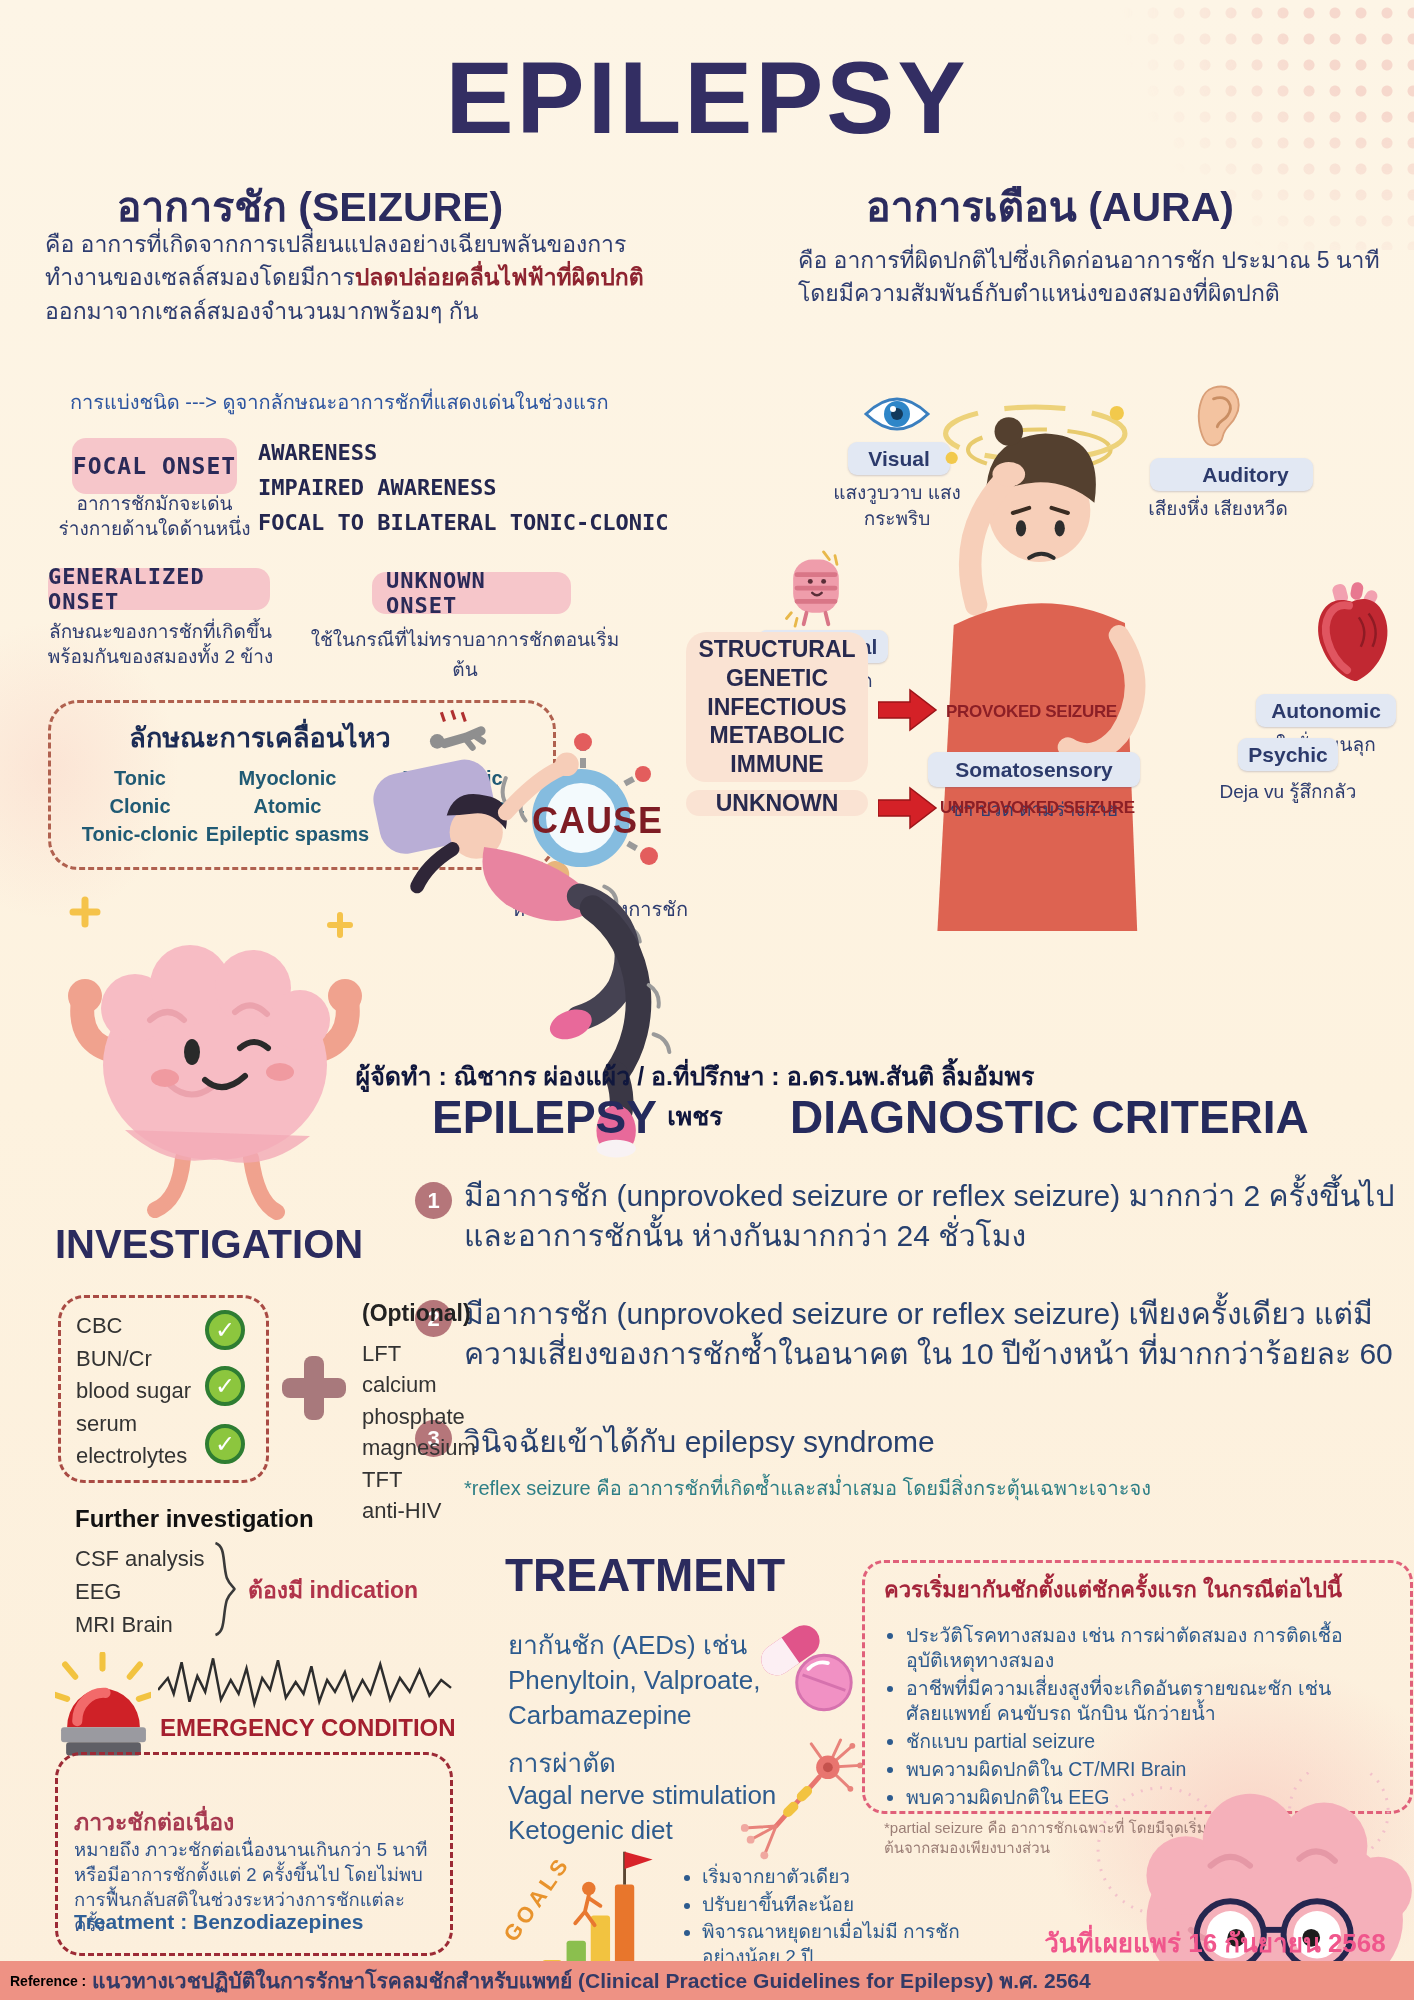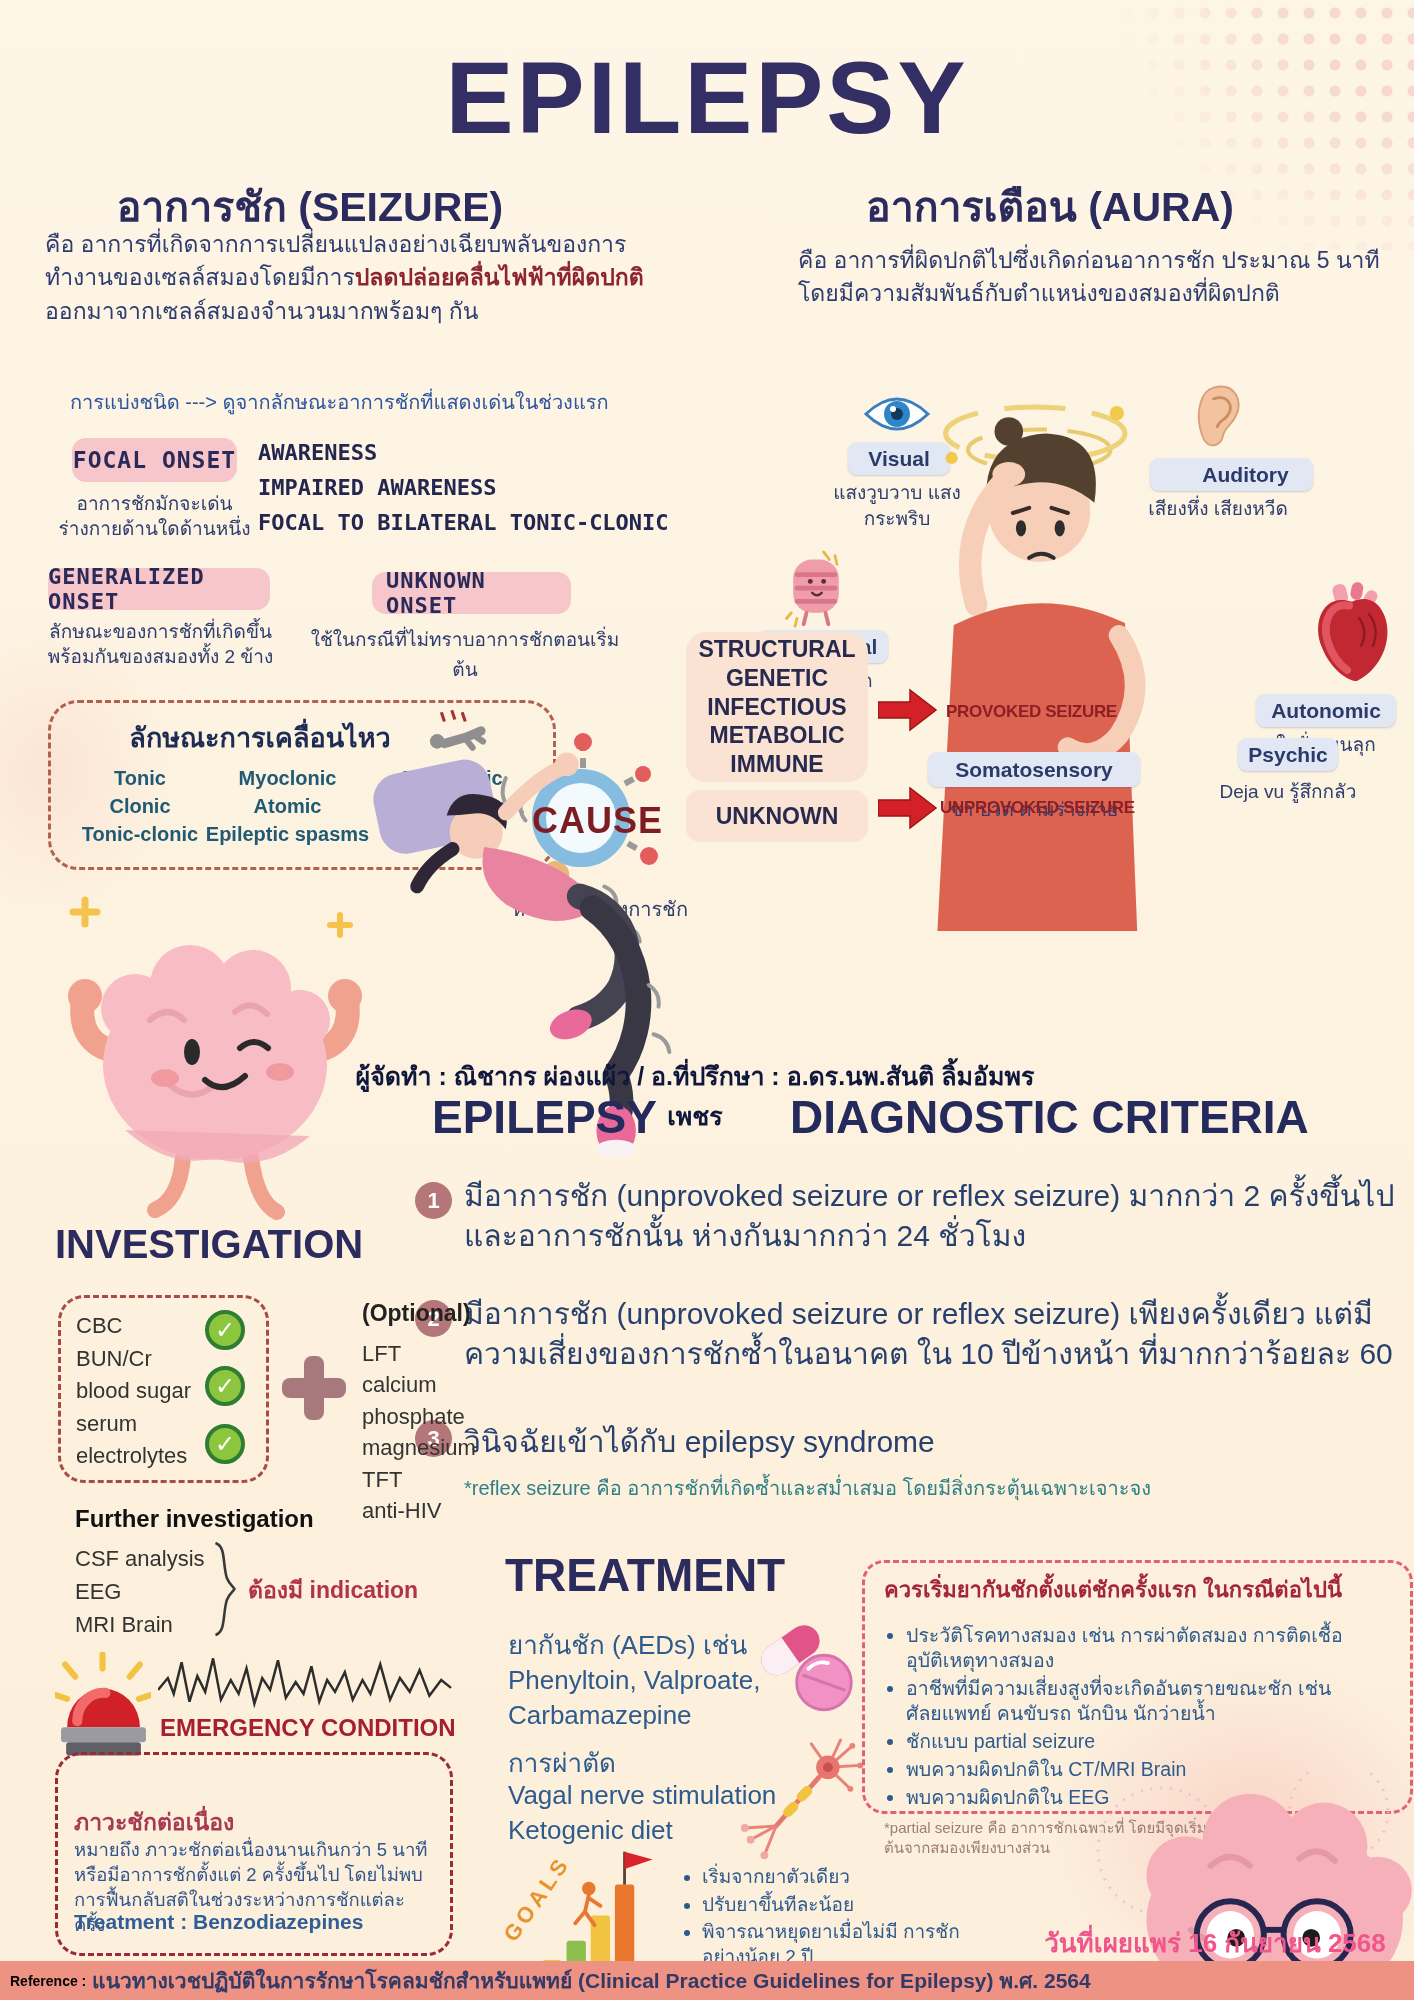--- a/index.html
+++ b/index.html
@@ -44,21 +44,21 @@
   <div class="abs blob" style="left:-80px;top:620px;width:260px;height:300px;opacity:.5;"></div>
 
   <div class="abs c" style="left:0;right:0;top:40px;font-size:102px;font-weight:900;color:#332e63;letter-spacing:3px;">EPILEPSY</div>
 
   <div class="abs c navy" style="left:60px;top:174px;width:500px;font-size:41px;font-weight:900;">อาการชัก (SEIZURE)</div>
   <div class="abs bodyblue" style="left:45px;top:228px;width:600px;font-size:23px;line-height:1.45;">
     <span>คือ อาการที่เกิดจากการเปลี่ยนแปลงอย่างเฉียบพลันของการทำงานของเซลล์สมองโดยมีการ</span><span style="color:#8e2430;font-weight:bold;">ปลดปล่อยคลื่นไฟฟ้าที่ผิดปกติ</span><span>ออกมาจากเซลล์สมองจำนวนมากพร้อมๆ กัน</span>
   </div>
   <div class="abs" style="left:70px;top:386px;width:540px;font-size:20px;color:#2d55a0;">การแบ่งชนิด ---&gt; ดูจากลักษณะอาการชักที่แสดงเด่นในช่วงแรก</div>
 
-  <div class="abs pill" style="left:72px;top:438px;width:165px;height:44px;font-size:23px;">FOCAL ONSET</div>
+  <div class="abs pill" style="left:72px;top:438px;width:165px;height:56px;font-size:23px;">FOCAL ONSET</div>
   <div class="abs c bodyblue" style="left:52px;top:492px;width:205px;font-size:19px;line-height:1.3;">อาการชักมักจะเด่น ร่างกายด้านใดด้านหนึ่ง</div>
 
   <div class="abs marker" style="left:258px;top:435px;font-size:22px;line-height:1.6;">
     <div>AWARENESS</div>
     <div>IMPAIRED AWARENESS</div>
     <div>FOCAL TO BILATERAL TONIC-CLONIC</div>
   </div>
 
   <div class="abs pill" style="left:48px;top:568px;width:222px;height:42px;font-size:22px;">GENERALIZED ONSET</div>
   <div class="abs c bodyblue" style="left:38px;top:620px;width:245px;font-size:19px;line-height:1.3;">ลักษณะของการชักที่เกิดขึ้น พร้อมกันของสมองทั้ง 2 ข้าง</div>
@@ -196,21 +196,21 @@
     <div>STRUCTURAL</div>
     <div>GENETIC</div>
     <div>INFECTIOUS</div>
     <div>METABOLIC</div>
     <div>IMMUNE</div>
   </div>
   <svg class="abs" viewBox="0 0 60 44" style="left:878px;top:688px;width:60px;height:44px;">
     <polygon points="0,14 32,14 32,2 58,22 32,42 32,30 0,30" fill="#d42127" stroke="#9c1418" stroke-width="1.5"></polygon>
   </svg>
   <div class="abs redtxt" style="left:946px;top:702px;width:180px;font-size:17px;letter-spacing:-0.3px;">PROVOKED SEIZURE</div>
-  <div class="abs peach" style="left:686px;top:790px;width:182px;height:52px;font-size:23px;border-radius:14px;">
+  <div class="abs peach" style="left:686px;top:790px;width:182px;height:26px;font-size:23px;border-radius:14px;">
     <div>UNKNOWN</div>
   </div>
   <svg class="abs" viewBox="0 0 60 44" style="left:878px;top:786px;width:60px;height:44px;">
     <polygon points="0,14 32,14 32,2 58,22 32,42 32,30 0,30" fill="#d42127" stroke="#9c1418" stroke-width="1.5"></polygon>
   </svg>
   <div class="abs redtxt" style="left:940px;top:798px;width:200px;font-size:17px;letter-spacing:-0.3px;">UNPROVOKED SEIZURE</div>
 
   <svg class="abs" viewBox="0 0 340 430" style="left:358px;top:738px;width:335px;height:425px;">
     <rect x="18" y="28" width="120" height="82" rx="26" fill="#b9aed6" transform="rotate(-12 78 69)"></rect>
     <path d="M150 40 q-8 20 4 30 M170 55 q-10 16 0 28 M250 150 q14 6 12 20 M268 190 q16 2 18 16" stroke="#9a9a9a" stroke-width="4" fill="none" stroke-linecap="round"></path>

